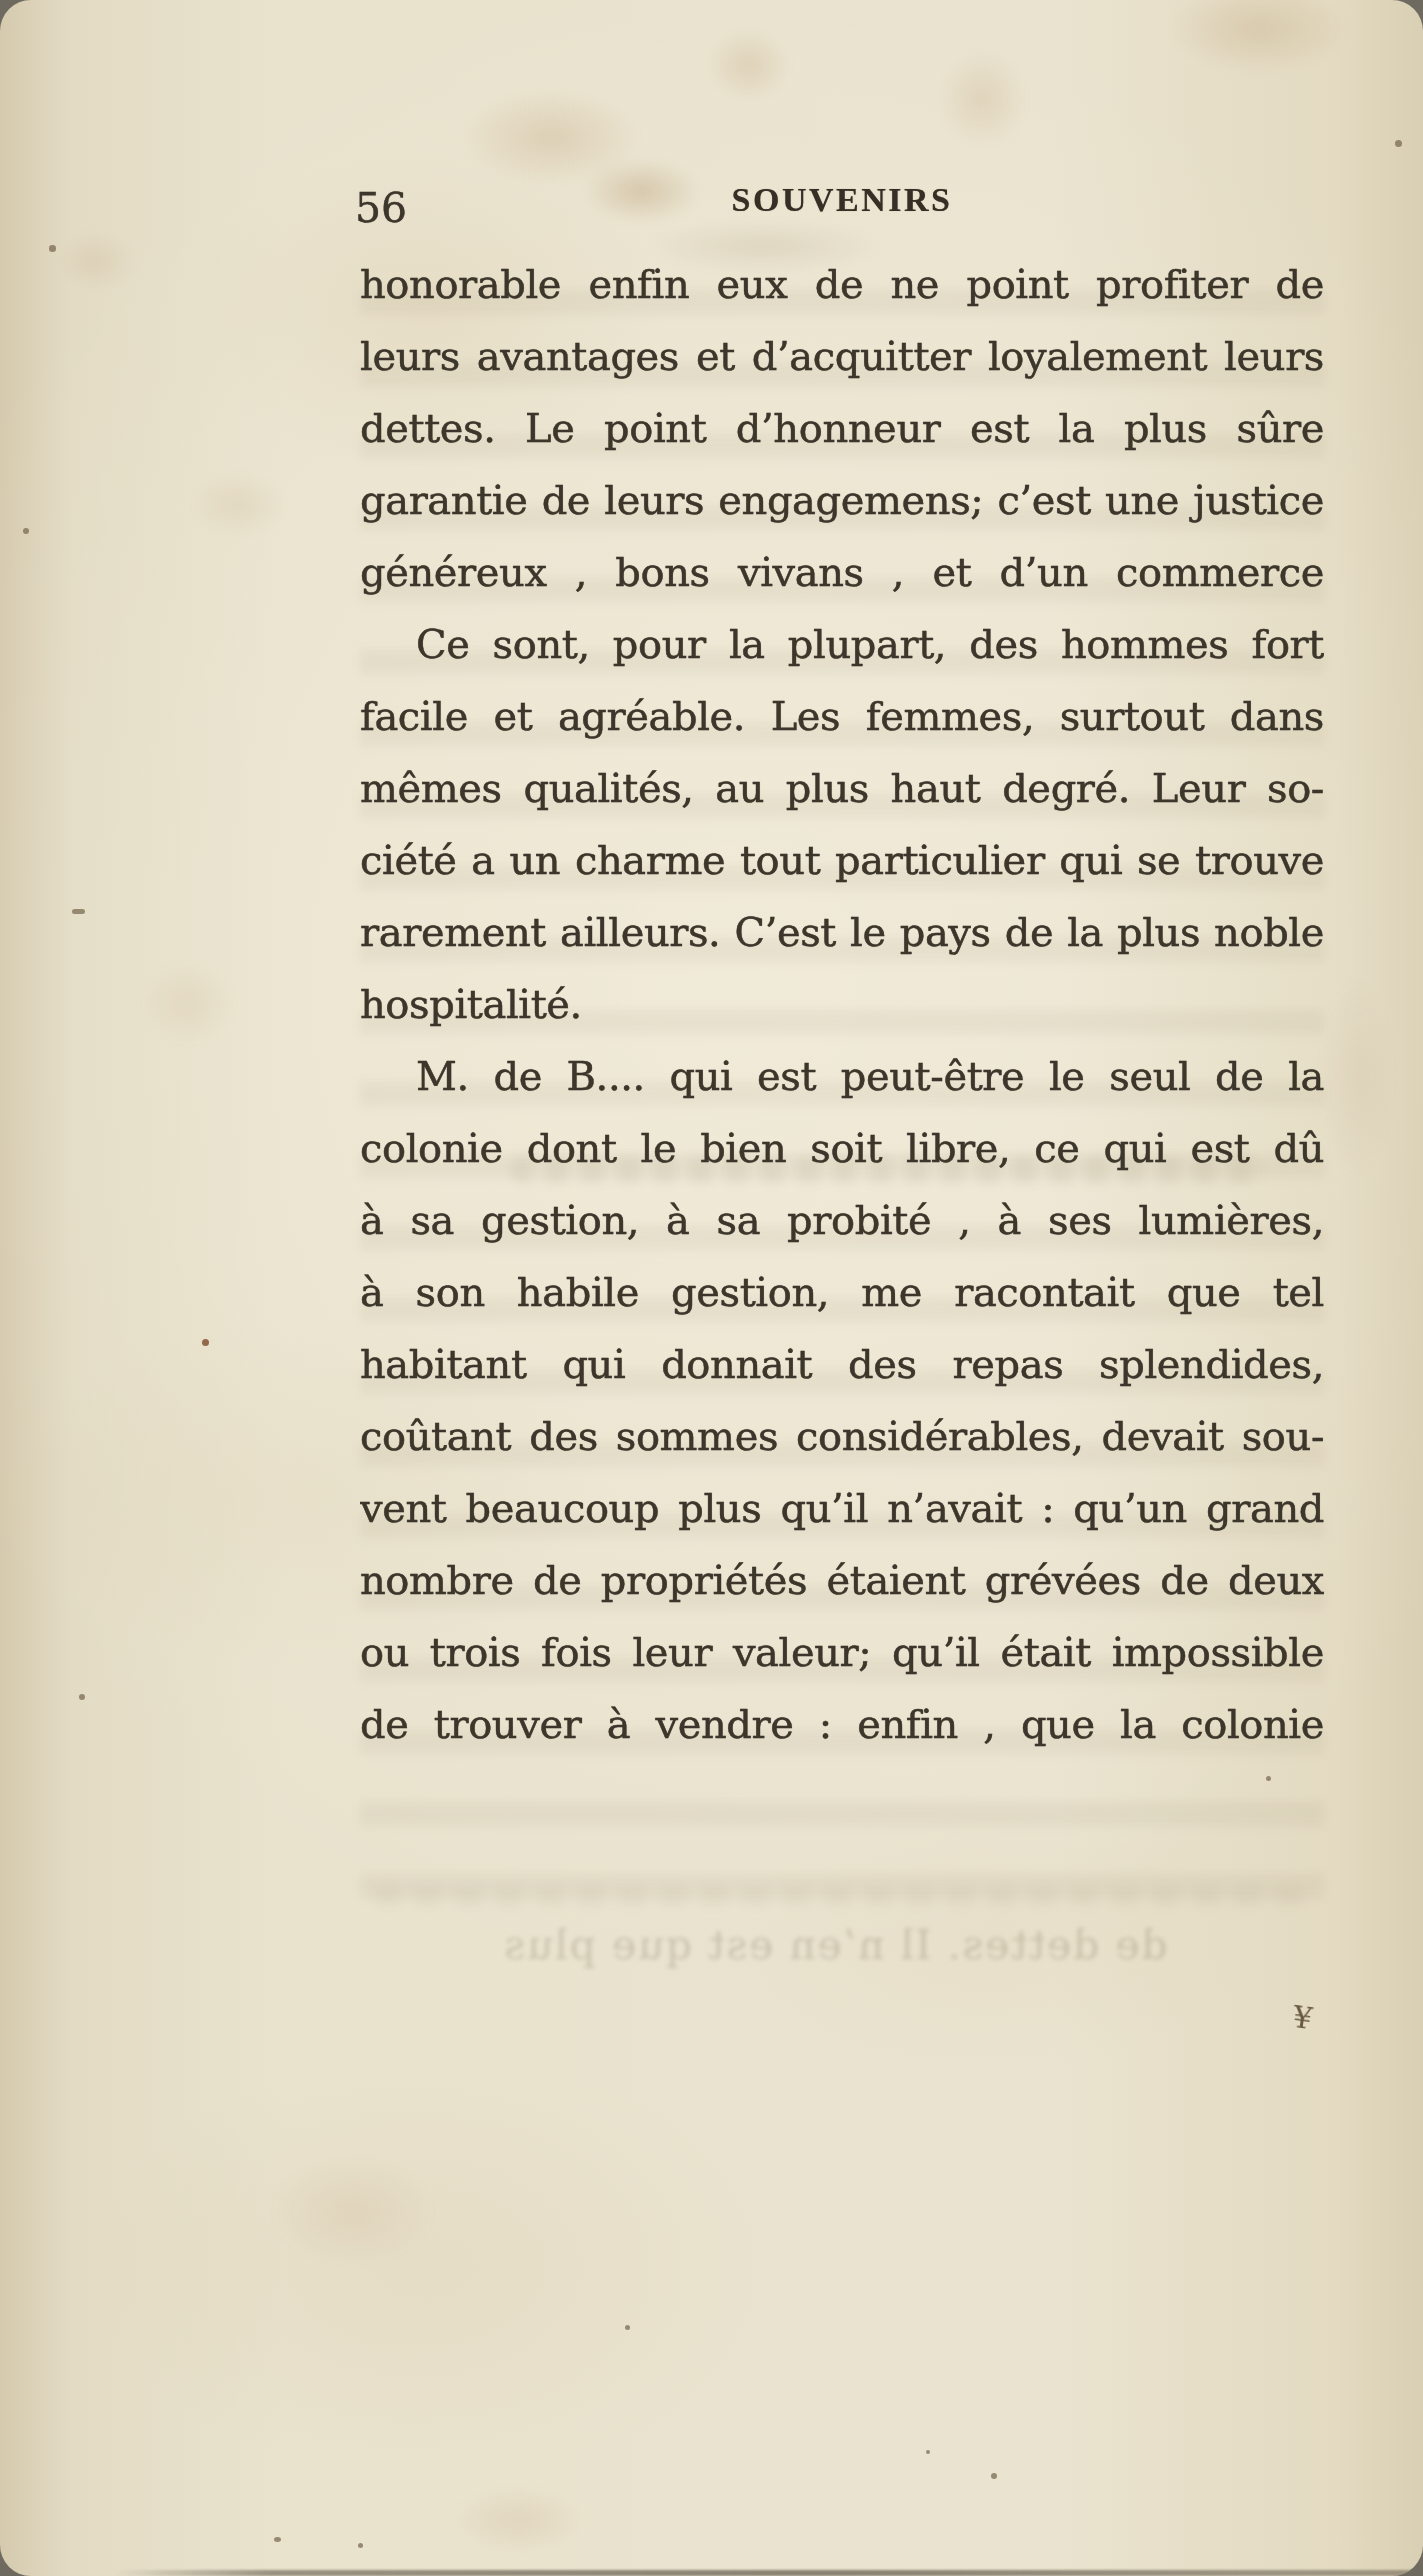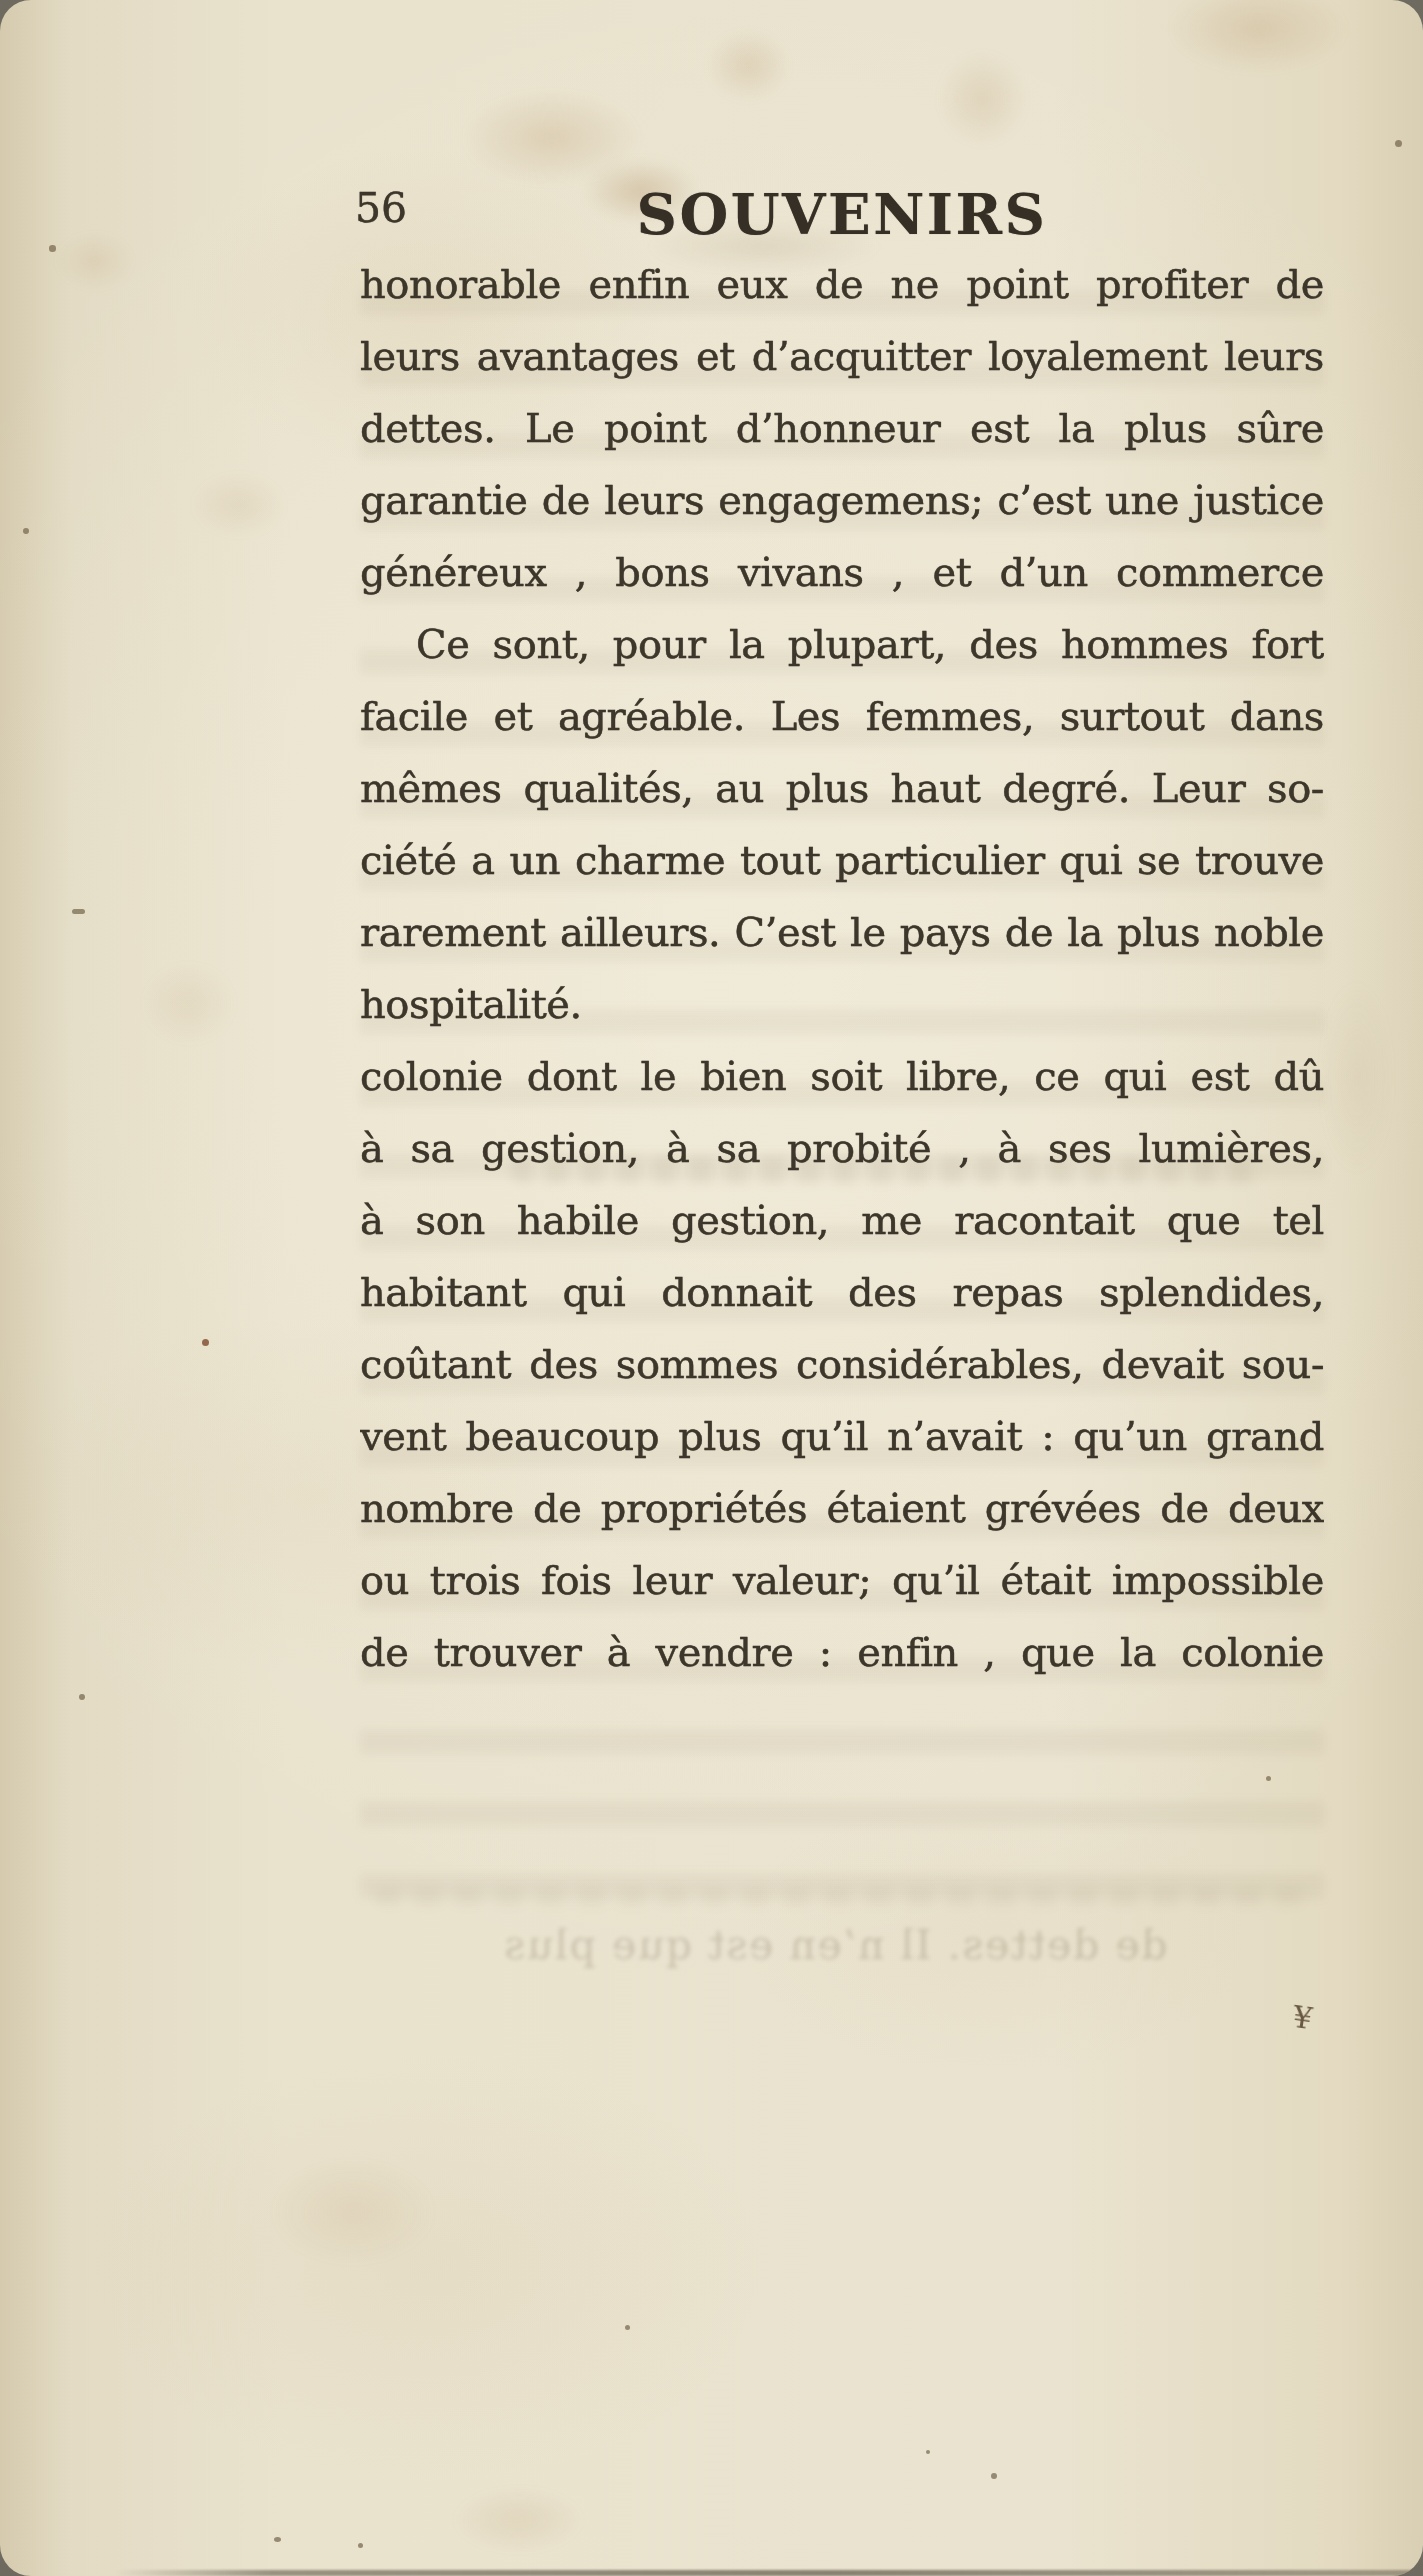--- a/index.html
+++ b/index.html
@@ -21,22 +21,22 @@
       radial-gradient(24% 9% at 30% 12%, rgba(190,156,104,.10), transparent 70%),
       radial-gradient(30% 10% at 22% 58%, rgba(190,160,110,.07), transparent 70%),
       radial-gradient(34% 12% at 30% 88%, rgba(185,155,105,.08), transparent 70%),
       radial-gradient(26% 8% at 70% 75%, rgba(190,160,110,.06), transparent 70%);
   }
   
   .header{position:absolute;top:181px;left:360px;width:964px;height:51px;}
   .pagenum{position:absolute;left:-5px;top:3.3px;font-size:41px;color:#3c362b;
     -webkit-text-stroke:0.3px #3c362b;text-shadow:0 0 0.8px rgba(60,54,43,.5);}
   .title{position:absolute;left:0;right:0;top:0;text-align:center;
-    font-size:56px;font-weight:bold;letter-spacing:2.5px;color:#362f25;
-    text-shadow:0 0 0.8px rgba(54,47,37,.6);}
+    font-size:34px;font-weight:bold;letter-spacing:2.5px;color:#362f25;
+    text-shadow:0 0 0.8px rgba(54,47,37,.6);font-family:Liberation Serif, serif;}
   
   .textblock{position:absolute;left:360px;top:248px;width:964px;}
   .line{
     height:72px;line-height:72px;font-size:40px;letter-spacing:-0.4px;
     color:#3c362b;-webkit-text-stroke:0.4px #3c362b;
     text-shadow:0 0 0.8px rgba(60,54,43,.55);
     text-align:justify;text-align-last:justify;overflow:hidden;
   }
   .line.indent{text-indent:56px;}
   .line.no-just{text-align-last:left;}
@@ -136,20 +136,21 @@
       <div class="line">leurs avantages et d’acquitter loyalement leurs</div>
       <div class="line">dettes. Le point d’honneur est la plus sûre</div>
       <div class="line">garantie de leurs engagemens; c’est une justice</div>
       <div class="line">généreux , bons vivans , et d’un commerce</div>
       <div class="line indent">Ce sont, pour la plupart, des hommes fort</div>
       <div class="line">facile et agréable. Les femmes, surtout dans</div>
       <div class="line">mêmes qualités, au plus haut degré. Leur so-</div>
       <div class="line">ciété a un charme tout particulier qui se trouve</div>
       <div class="line">rarement ailleurs. C’est le pays de la plus noble</div>
       <div class="line no-just">hospitalité.</div>
+      <div class="line indent">M. de B.... qui est peut-être le seul de la</div>
       <div class="line">colonie dont le bien soit libre, ce qui est dû</div>
       <div class="line">à sa gestion, à sa probité , à ses lumières,</div>
       <div class="line">à son habile gestion, me racontait que tel</div>
       <div class="line">habitant qui donnait des repas splendides,</div>
       <div class="line">coûtant des sommes considérables, devait sou-</div>
       <div class="line">vent beaucoup plus qu’il n’avait : qu’un grand</div>
       <div class="line">nombre de propriétés étaient grévées de deux</div>
       <div class="line">ou trois fois leur valeur; qu’il était impossible</div>
       <div class="line">de trouver à vendre : enfin , que la colonie</div>
     </div>

